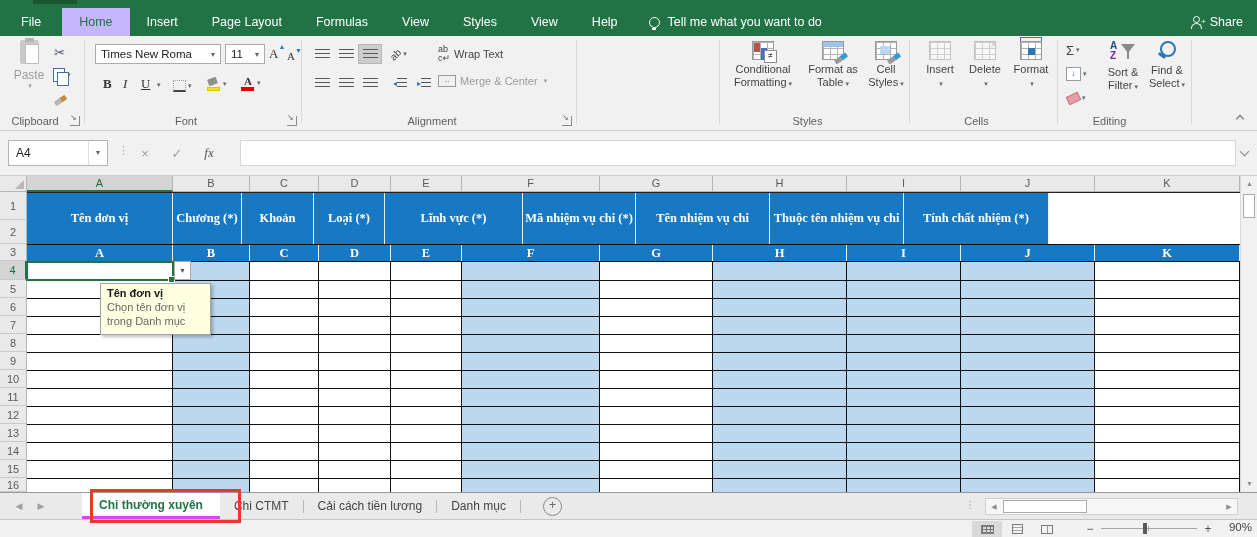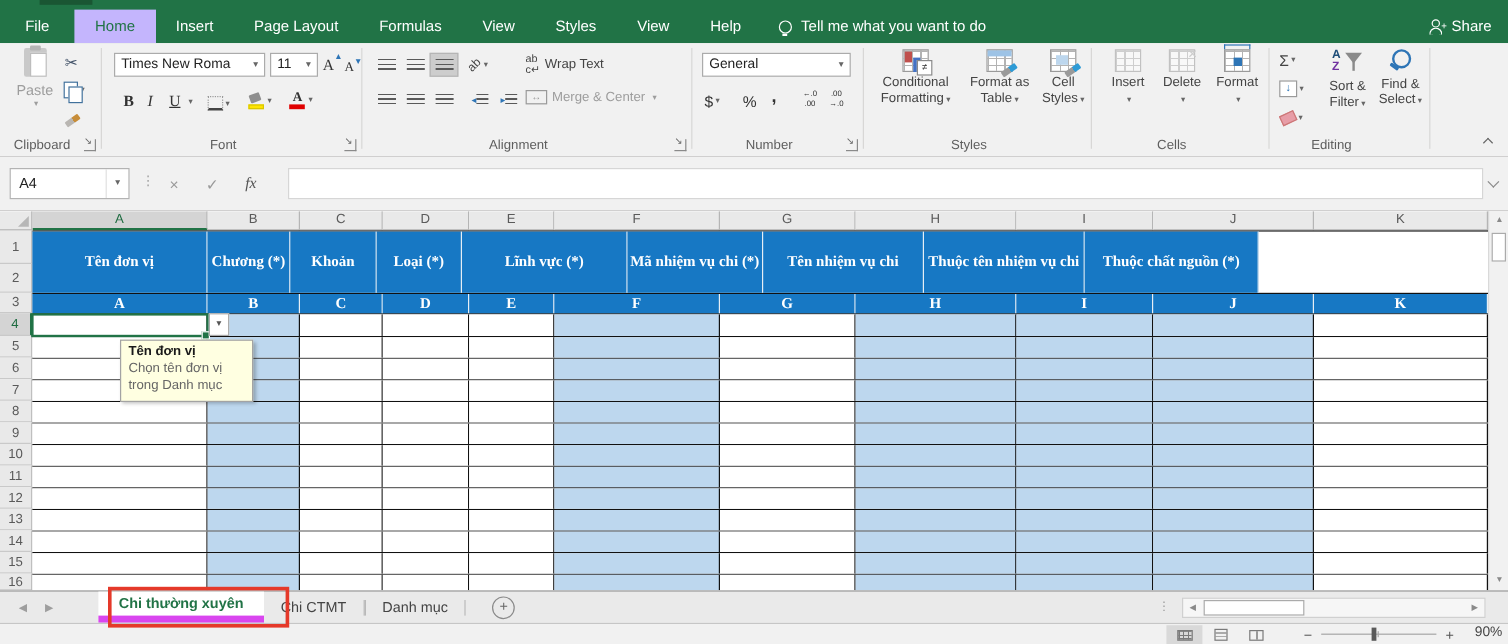--- a/index.html
+++ b/index.html
@@ -130,21 +130,21 @@
   .vtip .b{color:#666;line-height:1.3;}
   
   .vscroll{left:1240px;top:176px;width:17px;height:316px;background:#f1f1f1;border-left:1px solid #d9d9d9;box-sizing:border-box;}
   .varrow{position:absolute;left:1px;width:15px;height:16px;text-align:center;font-size:7px;color:#8a8a8a;line-height:16px;cursor:pointer;}
   .vthumb{position:absolute;left:2px;top:18px;width:12px;height:24px;background:#fff;border:1px solid #ababab;box-sizing:border-box;cursor:grab;}
   
   .tabstrip{left:0;top:492px;width:1257px;height:27px;background:#eaeaea;border-top:1px solid #9a9a9a;box-sizing:border-box;display:flex;align-items:stretch;}
   .navarr{width:22px;display:flex;align-items:center;justify-content:center;color:#9e9e9e;font-size:9px;cursor:pointer;}
   .stabs{display:flex;margin-left:30px;}
   .stab{display:flex;align-items:center;padding:0 14px;font-size:12px;color:#444;cursor:pointer;position:relative;}
-  .stab.active{background:#fff;color:#217346;font-weight:bold;border-bottom:6px solid #d946ef;box-sizing:border-box;padding:0 17px;}
+  .stab.active{background:#fff;color:#217346;font-weight:bold;border-bottom:3px solid #d946ef;box-sizing:border-box;padding:0 17px;}
   .stsep{width:1px;height:13px;background:#b9b9b9;align-self:center;}
   .addsheet{width:17px;height:17px;border:1px solid #8a8a8a;border-radius:50%;color:#666;font-size:12px;line-height:15px;text-align:center;align-self:center;margin-left:22px;cursor:pointer;}
   .redbox{left:90px;top:489px;width:151px;height:34px;border:3px solid #E5392A;box-sizing:border-box;z-index:9;pointer-events:none;}
   .hscroll{position:absolute;right:19px;top:5px;width:253px;height:17px;background:#f6f6f6;border:1px solid #d0d0d0;box-sizing:border-box;}
   .hsa{position:absolute;top:0;width:16px;height:15px;text-align:center;font-size:7px;color:#8a8a8a;line-height:15px;cursor:pointer;}
   .hthumb{position:absolute;left:17px;top:1px;width:84px;height:13px;background:#fff;border:1px solid #ababab;box-sizing:border-box;cursor:grab;}
   .stripdots{position:absolute;right:282px;top:6px;color:#9a9a9a;font-size:10px;}
   
   .statusbar{left:0;top:519px;width:1257px;height:18px;background:#f1f1f1;border-top:1px solid #c6c6c6;box-sizing:border-box;}
   .views{position:absolute;left:972px;top:1px;display:flex;}
@@ -296,40 +296,20 @@
       <div class="abs il" style="left:136px;top:39px;">
         <span class="mergeico">↔</span>
         <span class="gray" style="font-size:11px;">Merge &amp; Center</span>
         <span class="car gray">▾</span>
       </div>
       <div class="glabel">Alignment</div>
       <div class="launch"></div>
     </div>
     <div class="gsep" style="left:576px;"></div>
 
-    <div class="grp" style="left:577px;width:142px;">
-      <div class="combo abs" style="left:8px;top:8px;width:124px;">
-        <span class="txt">General</span>
-        <span class="dd">▼</span>
-      </div>
-      <div class="abs mini" style="left:10px;top:38px;font-size:13px;color:#333;">
-          <span>$</span>
-          <span class="car">▾</span>
-        </div>
-      <div class="abs mini" style="left:42px;top:38px;font-size:13px;color:#333;">
-          <span>%</span>
-        </div>
-      <div class="abs mini" style="left:66px;top:34px;font-size:15px;color:#333;font-weight:bold;">
-          <span>,</span>
-        </div>
-      <div class="abs decbtn" style="left:92px;top:39px;">←.0<br>.00</div>
-      <div class="abs decbtn" style="left:114px;top:39px;">.00<br>→.0</div>
-      <div class="glabel">Number</div>
-      <div class="launch"></div>
-    </div>
     <div class="gsep" style="left:719px;"></div>
 
     <div class="grp" style="left:720px;width:189px;">
       <div class="bigbtn" style="left:8px;width:70px;">
         <span class="gicon">
             <span class="cfred"></span>
             <span class="cfblue"></span>
             <span class="cfneq">≠</span>
           </span>
         <span class="lblwrap"><span>Conditional Formatting</span><span class="car">▾</span></span>
@@ -460,21 +440,21 @@
       <div class="cells" id="cells-area">
         <div class="hrow hdrblock" id="hdr-block">
             <div class="hcell" style="width: 146px; height: 51px;">Tên đơn vị</div>
             <div class="hcell" style="width: 69px; height: 51px;">Chương (*)</div>
             <div class="hcell" style="width: 72px; height: 51px;">Khoản</div>
             <div class="hcell" style="width: 71px; height: 51px;">Loại (*)</div>
             <div class="hcell" style="width: 138px; height: 51px;">Lĩnh vực (*)</div>
             <div class="hcell" style="width: 113px; height: 51px;">Mã nhiệm vụ chi (*)</div>
             <div class="hcell" style="width: 134px; height: 51px;">Tên nhiệm vụ chi</div>
             <div class="hcell" style="width: 134px; height: 51px;">Thuộc tên nhiệm vụ chi</div>
-            <div class="hcell" style="width: 145px; height: 51px;">Thuộc chất nguồn (*)</div>
+            <div class="hcell" style="width: 145px; height: 51px;">Tính chất nhiệm (*)</div>
           </div>
         <div class="hrow bandrow" id="band-row">
             <div class="hcell" style="width: 146px; height: 16px;">A</div>
             <div class="hcell" style="width: 77px; height: 16px;">B</div>
             <div class="hcell" style="width: 69px; height: 16px;">C</div>
             <div class="hcell" style="width: 72px; height: 16px;">D</div>
             <div class="hcell" style="width: 71px; height: 16px;">E</div>
             <div class="hcell" style="width: 138px; height: 16px;">F</div>
             <div class="hcell" style="width: 113px; height: 16px;">G</div>
             <div class="hcell" style="width: 134px; height: 16px;">H</div>
@@ -671,20 +651,21 @@
     <div class="b">Chọn tên đơn vị trong Danh mục</div>
   </div>
 
   <div class="tabstrip abs">
     <span class="navarr" style="margin-left:8px;">◀</span>
     <span class="navarr">▶</span>
     <div class="stabs">
       <span class="stab active">Chi thường xuyên</span>
       <span class="stab">Chi CTMT</span>
       <span class="stsep"></span>
+      <span class="stab">Cải cách tiền lương</span>
       <span class="stsep"></span>
       <span class="stab">Danh mục</span>
       <span class="stsep"></span>
     </div>
     <span class="addsheet">+</span>
     <span class="stripdots">⋮</span>
     <div class="hscroll">
       <span class="hsa" style="left:0;">◀</span>
       <span class="hthumb"></span>
       <span class="hsa" style="right:0;">▶</span>

